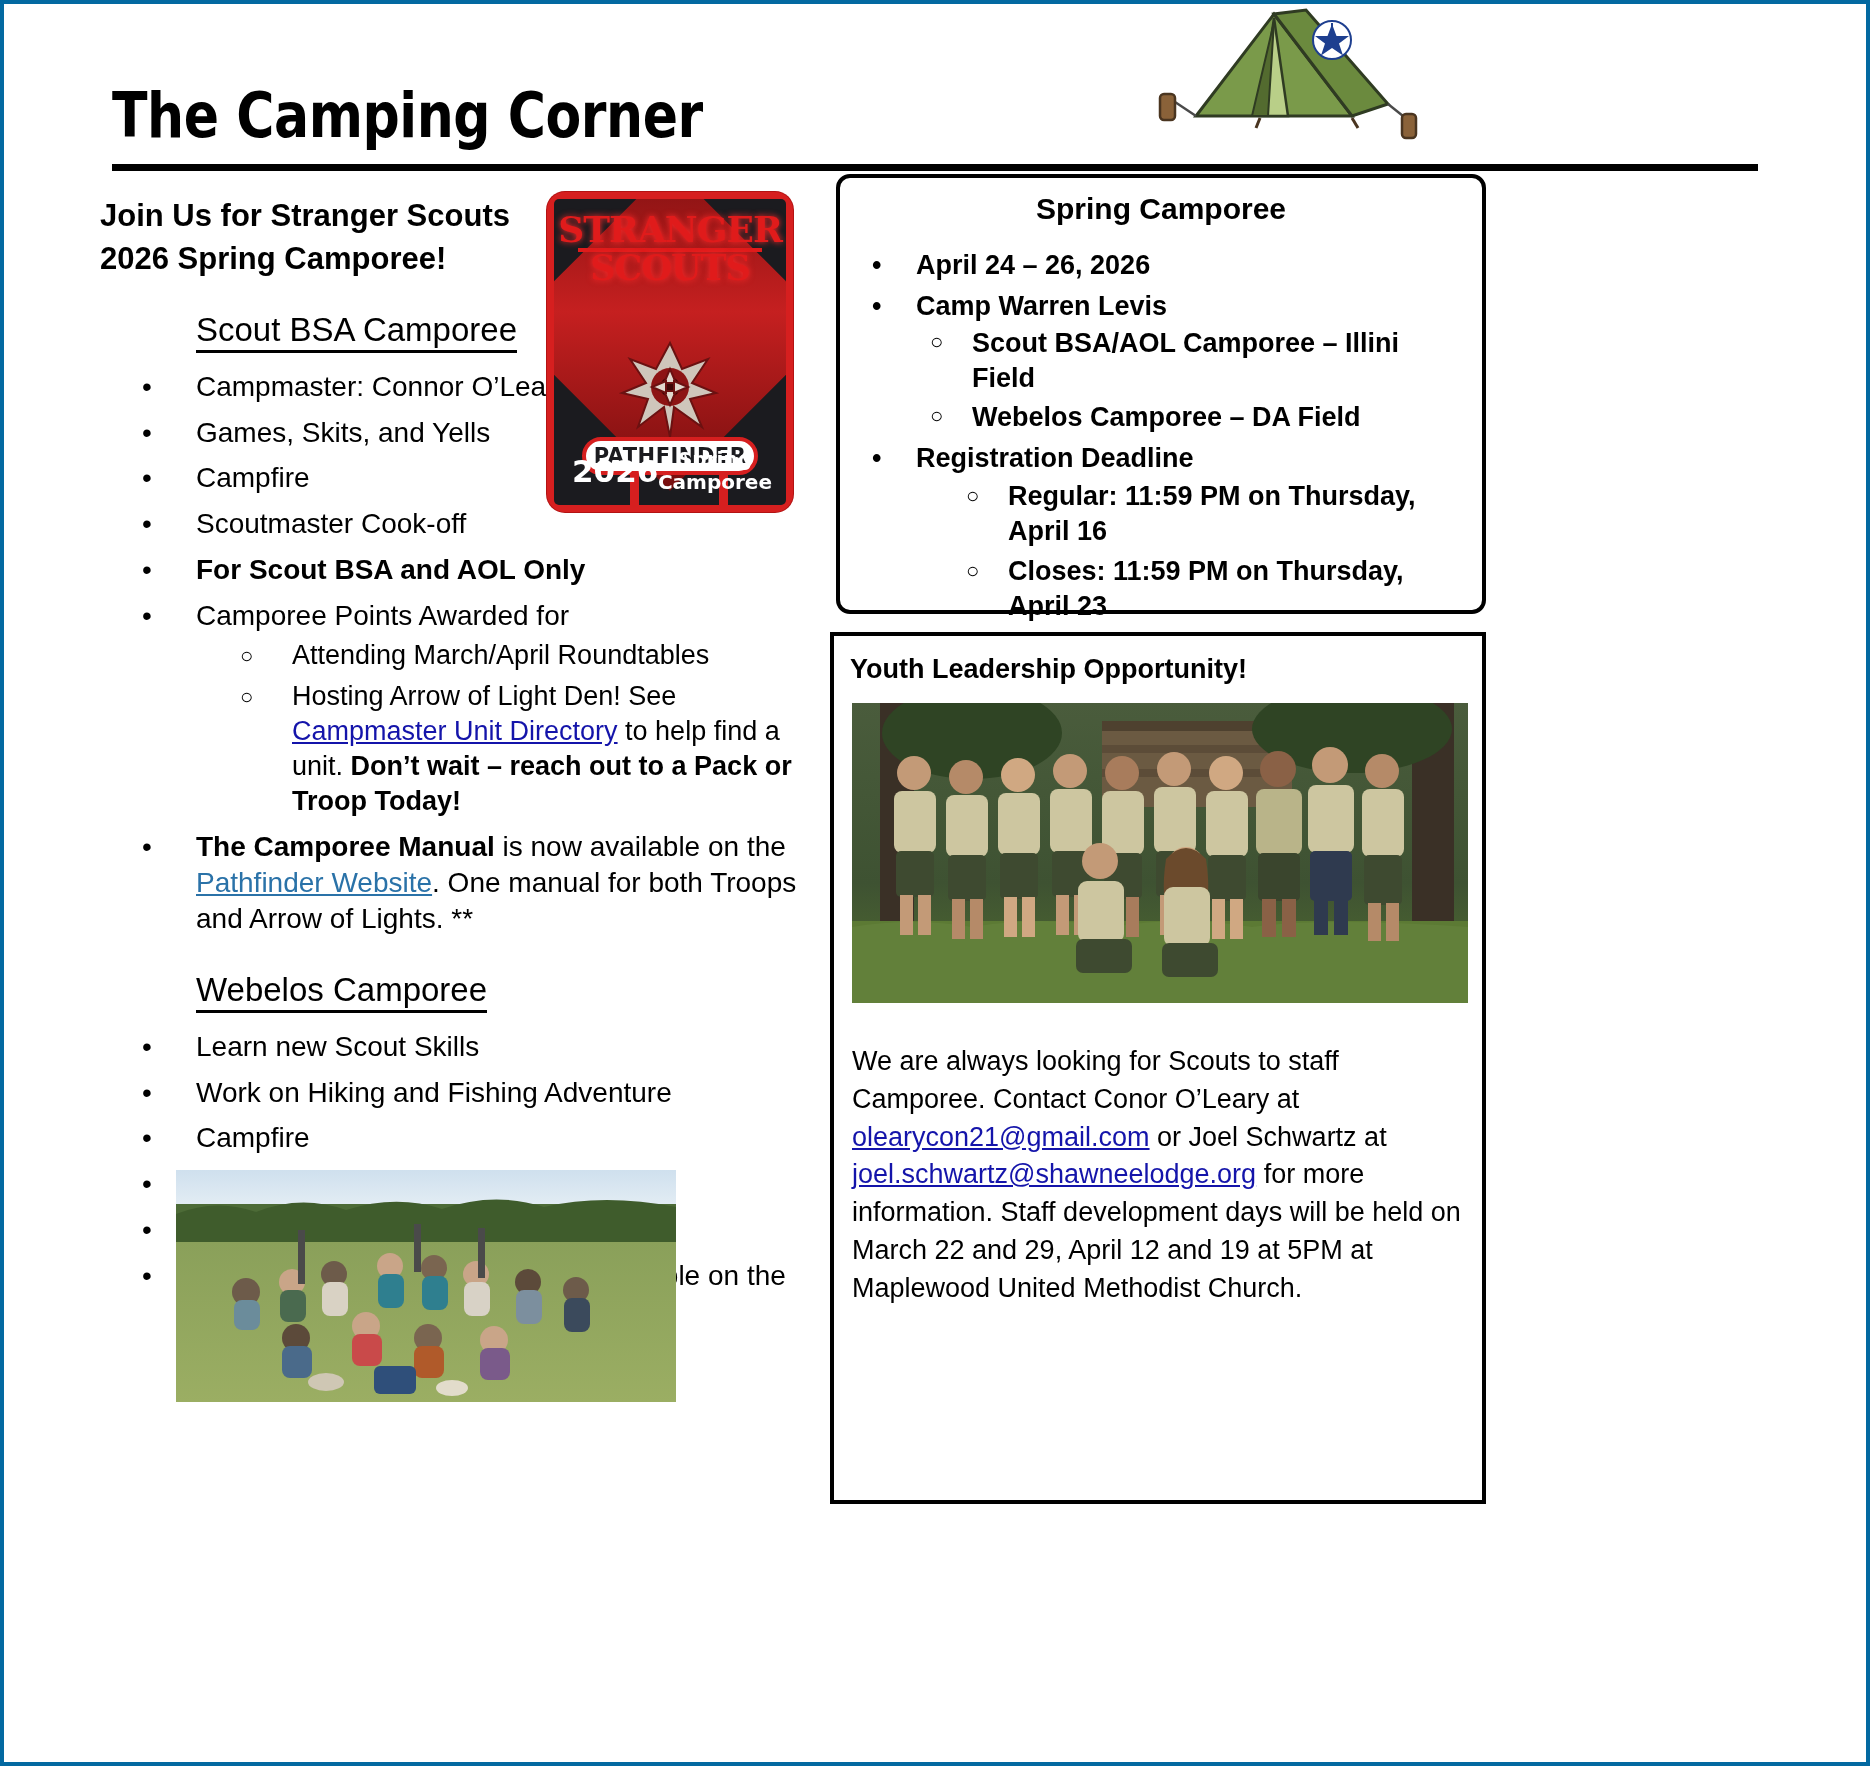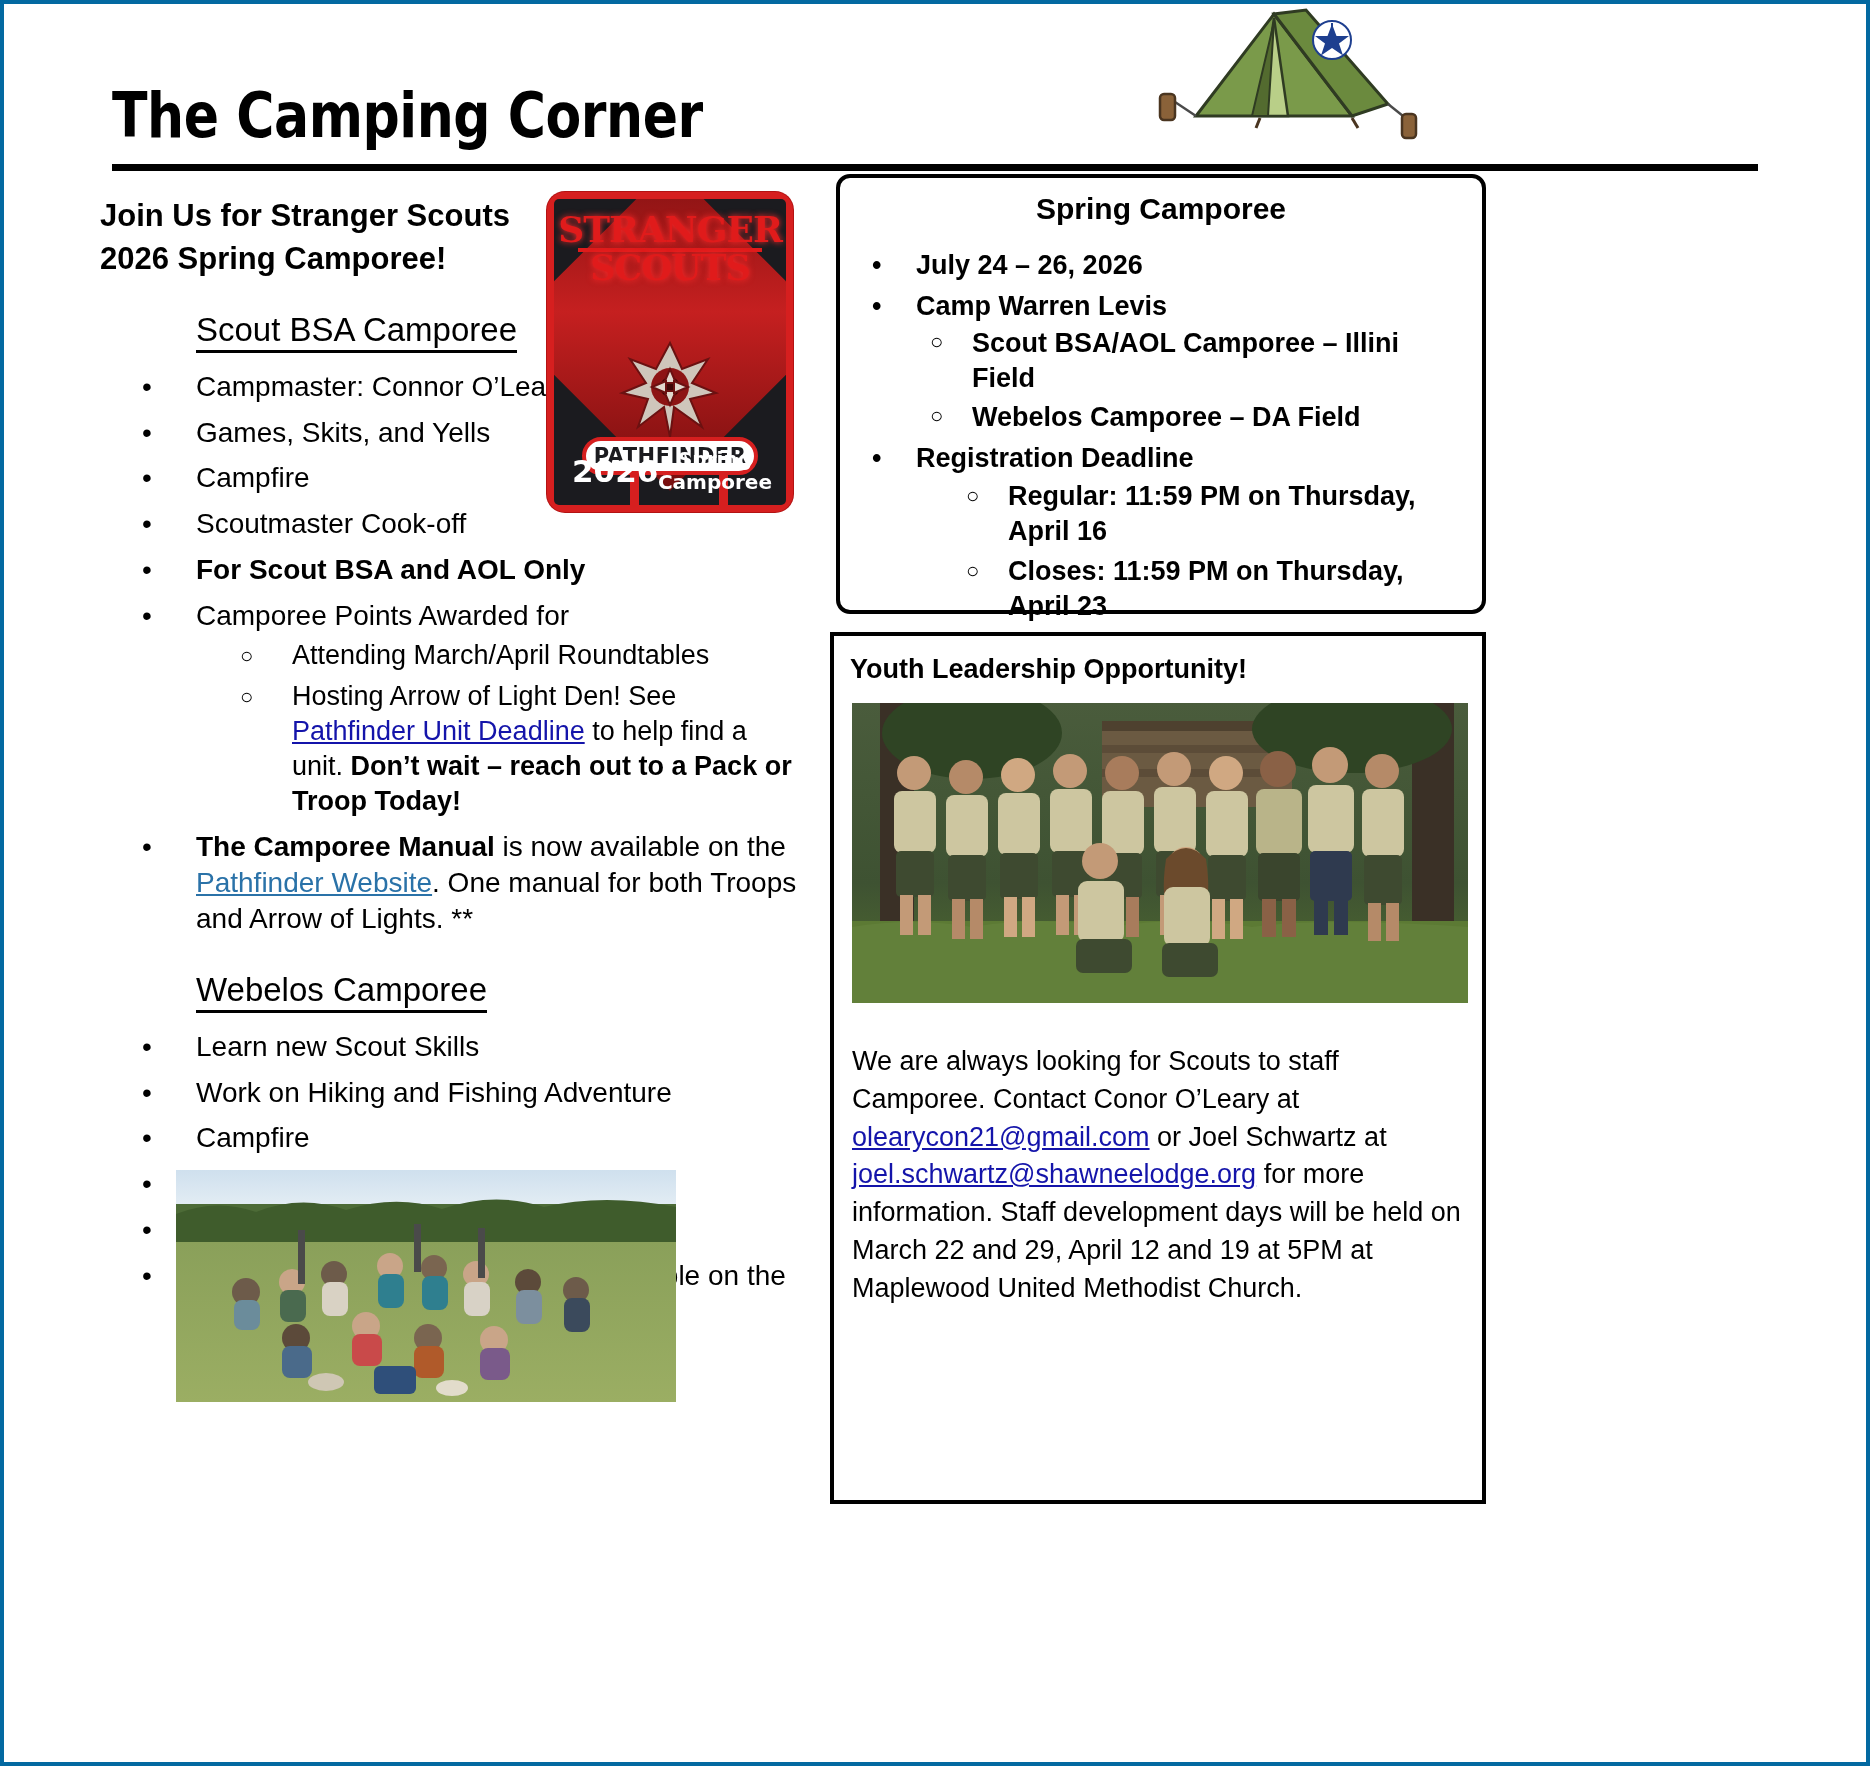--- a/index.html
+++ b/index.html
@@ -252,21 +252,21 @@
       <li>
         <span class="bullet">•</span>
         <span>Camporee Points Awarded for</span>
         <ul class="l2">
           <li>
             <span class="bullet-o">○</span>
             <span>Attending March/April Roundtables</span>
           </li>
           <li>
             <span class="bullet-o">○</span>
-            <span>Hosting Arrow of Light Den! See </span><a class="link-navy" href="#">Pathfinder Unit Deadline</a><span> to help find a unit. </span><span class="b">Don’t wait – reach out to a Pack or Troop Today!</span>
+            <span>Hosting Arrow of Light Den! See </span><a class="link-navy" href="#">Campmaster Unit Directory</a><span> to help find a unit. </span><span class="b">Don’t wait – reach out to a Pack or Troop Today!</span>
           </li>
         </ul>
       </li>
       <li>
         <span class="bullet">•</span>
         <span class="b">The Camporee Manual</span><span> is now available on the </span><a class="link-teal" href="#">Pathfinder Website</a><span>.  One manual for both Troops and Arrow of Lights. **</span>
       </li>
     </ul>
 
     <div class="sec-head-wrap" style="margin-top:34px;">
@@ -392,21 +392,21 @@
       <ellipse cx="276" cy="218" rx="16" ry="8" fill="#e2dccb"></ellipse>
     </svg>
   </div>
 
   <div class="box box-camporee">
     <div class="bx-title">Spring Camporee</div>
 
     <ul class="r1">
       <li>
         <span class="bullet">•</span>
-        <span>July 24 – 26, 2026</span>
+        <span>April 24 – 26, 2026</span>
       </li>
       <li>
         <span class="bullet">•</span>
         <span>Camp Warren Levis</span>
         <ul class="r2">
           <li>
             <span class="bullet-o">○</span>
             <span>Scout BSA/AOL Camporee – Illini Field</span>
           </li>
           <li>

